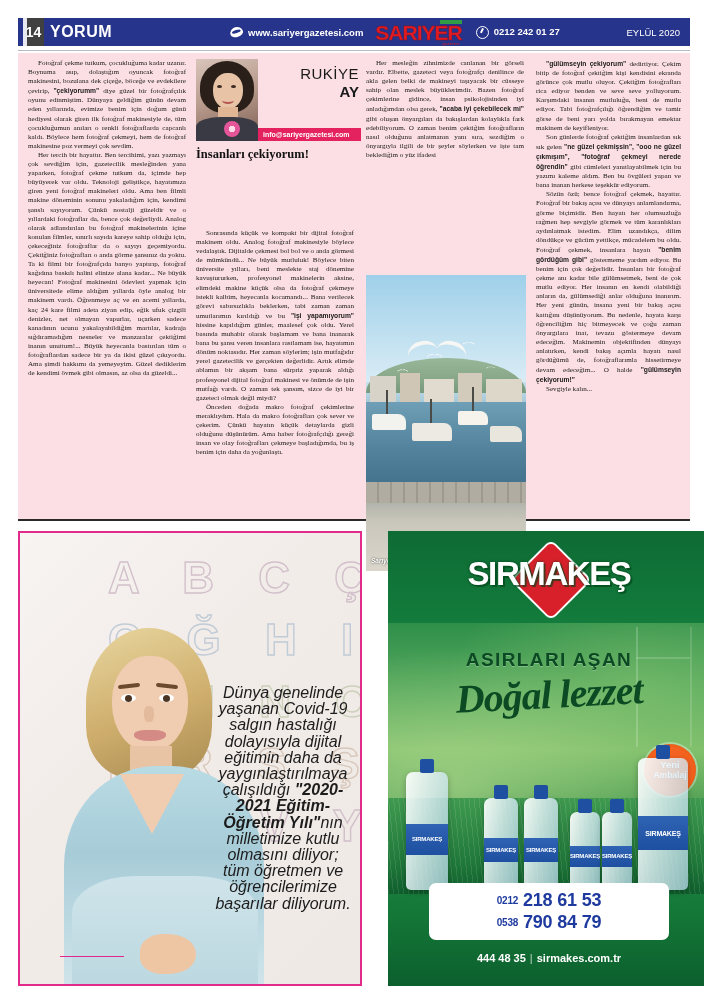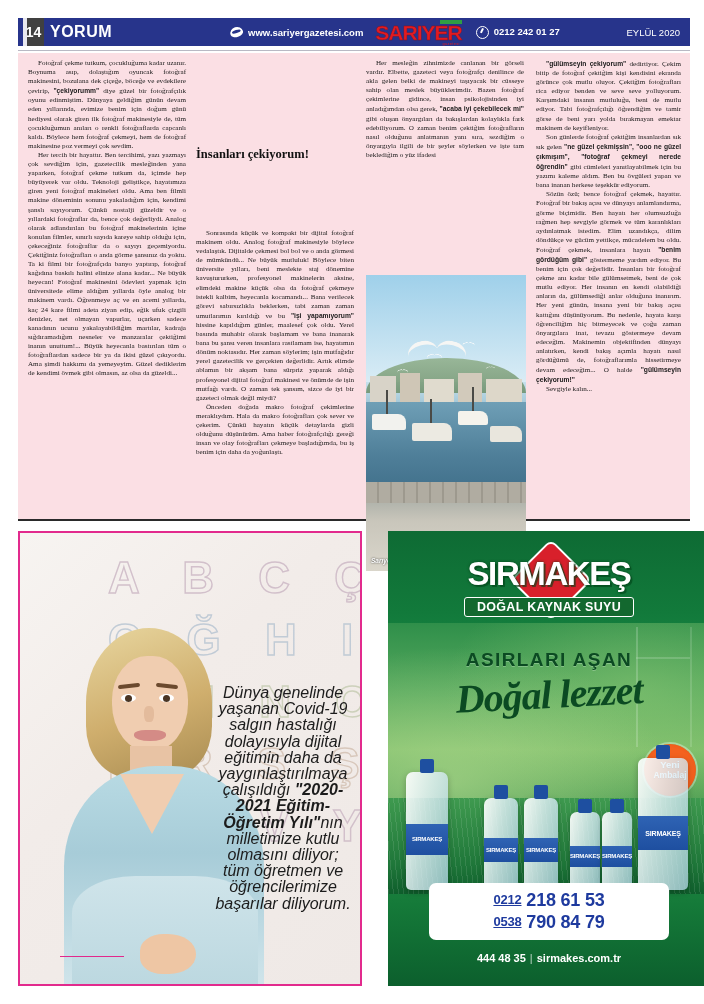--- a/index.html
+++ b/index.html
@@ -403,21 +403,21 @@
     padding:6px 0 7px;text-align:center;
   }
   .adr-contact .line1{
     font-family:"Liberation Sans",sans-serif;font-weight:bold;font-size:14px;
     color:#1e3a9e;letter-spacing:-.2px;
   }
   .adr-contact .line2,.adr-contact .line3{
     font-family:"Liberation Sans",sans-serif;font-weight:bold;color:#1e3a9e;
     font-size:18px;letter-spacing:-.2px;margin-top:1px;
   }
-  .adr-contact .pre{font-size:13px;vertical-align:2px;text-decoration:underline;}
+  .adr-contact .pre{font-size:10px;vertical-align:2px;}
   .adr-foot{
     position:absolute;left:0;bottom:22px;width:100%;text-align:center;
     font-family:"Liberation Sans",sans-serif;font-size:11px;color:#fff;font-weight:bold;
   }
   .adr-foot .sep{opacity:.7;font-weight:normal;margin:0 4px;}
 </style>
 </head>
 <body>
 
 <div class="page">
@@ -438,20 +438,37 @@
       <span class="tel"></span>
       <span>0212 242 01 27</span>
     </div>
     <div class="mh-date">EYLÜL 2020</div>
   </div>
   <div class="mh-rule"></div>
 
   <div class="article">
 
     <div class="author">
+      <div class="author-inner">
+        <div class="author-photo">
+          <span class="hair"></span>
+          <span class="face"></span>
+          <span class="eye-l"></span>
+          <span class="eye-r"></span>
+          <span class="smile"></span>
+          <span class="neck"></span>
+          <span class="body"></span>
+          <span class="flower"></span>
+        </div>
+        <div class="author-name">
+          <span class="first">RUKİYE</span>
+          <span class="last">AY</span>
+        </div>
+        <div class="author-mail">info@sariyergazetesi.com</div>
+      </div>
       <div class="author-title">İnsanları çekiyorum!</div>
     </div>
 
     <div class="art-photo">
       <span class="sky"></span>
       <span class="hills"></span>
       <span class="bld b1"></span>
       <span class="bld b2"></span>
       <span class="bld b3"></span>
       <span class="bld b4"></span>
@@ -528,21 +545,20 @@
 
   <div class="ad-right">
     <div class="adr-photo"></div>
     <div class="adr-bridge"></div>
     <div class="adr-grass"></div>
 
     <div class="adr-logo">
       <span class="adr-diamond"></span>
       <span class="adr-brand">SIRMAKEŞ</span>
       <br>
-      <span class="adr-tagbox">DOĞAL KAYNAK SUYU</span>
     </div>
 
     <div class="adr-h1">ASIRLARI AŞAN</div>
     <div class="adr-script">Doğal lezzet</div>
 
     <div class="adr-badge">
       <span class="b1">Yeni</span>
       <span class="b2">Ambalaj</span>
     </div>
 

